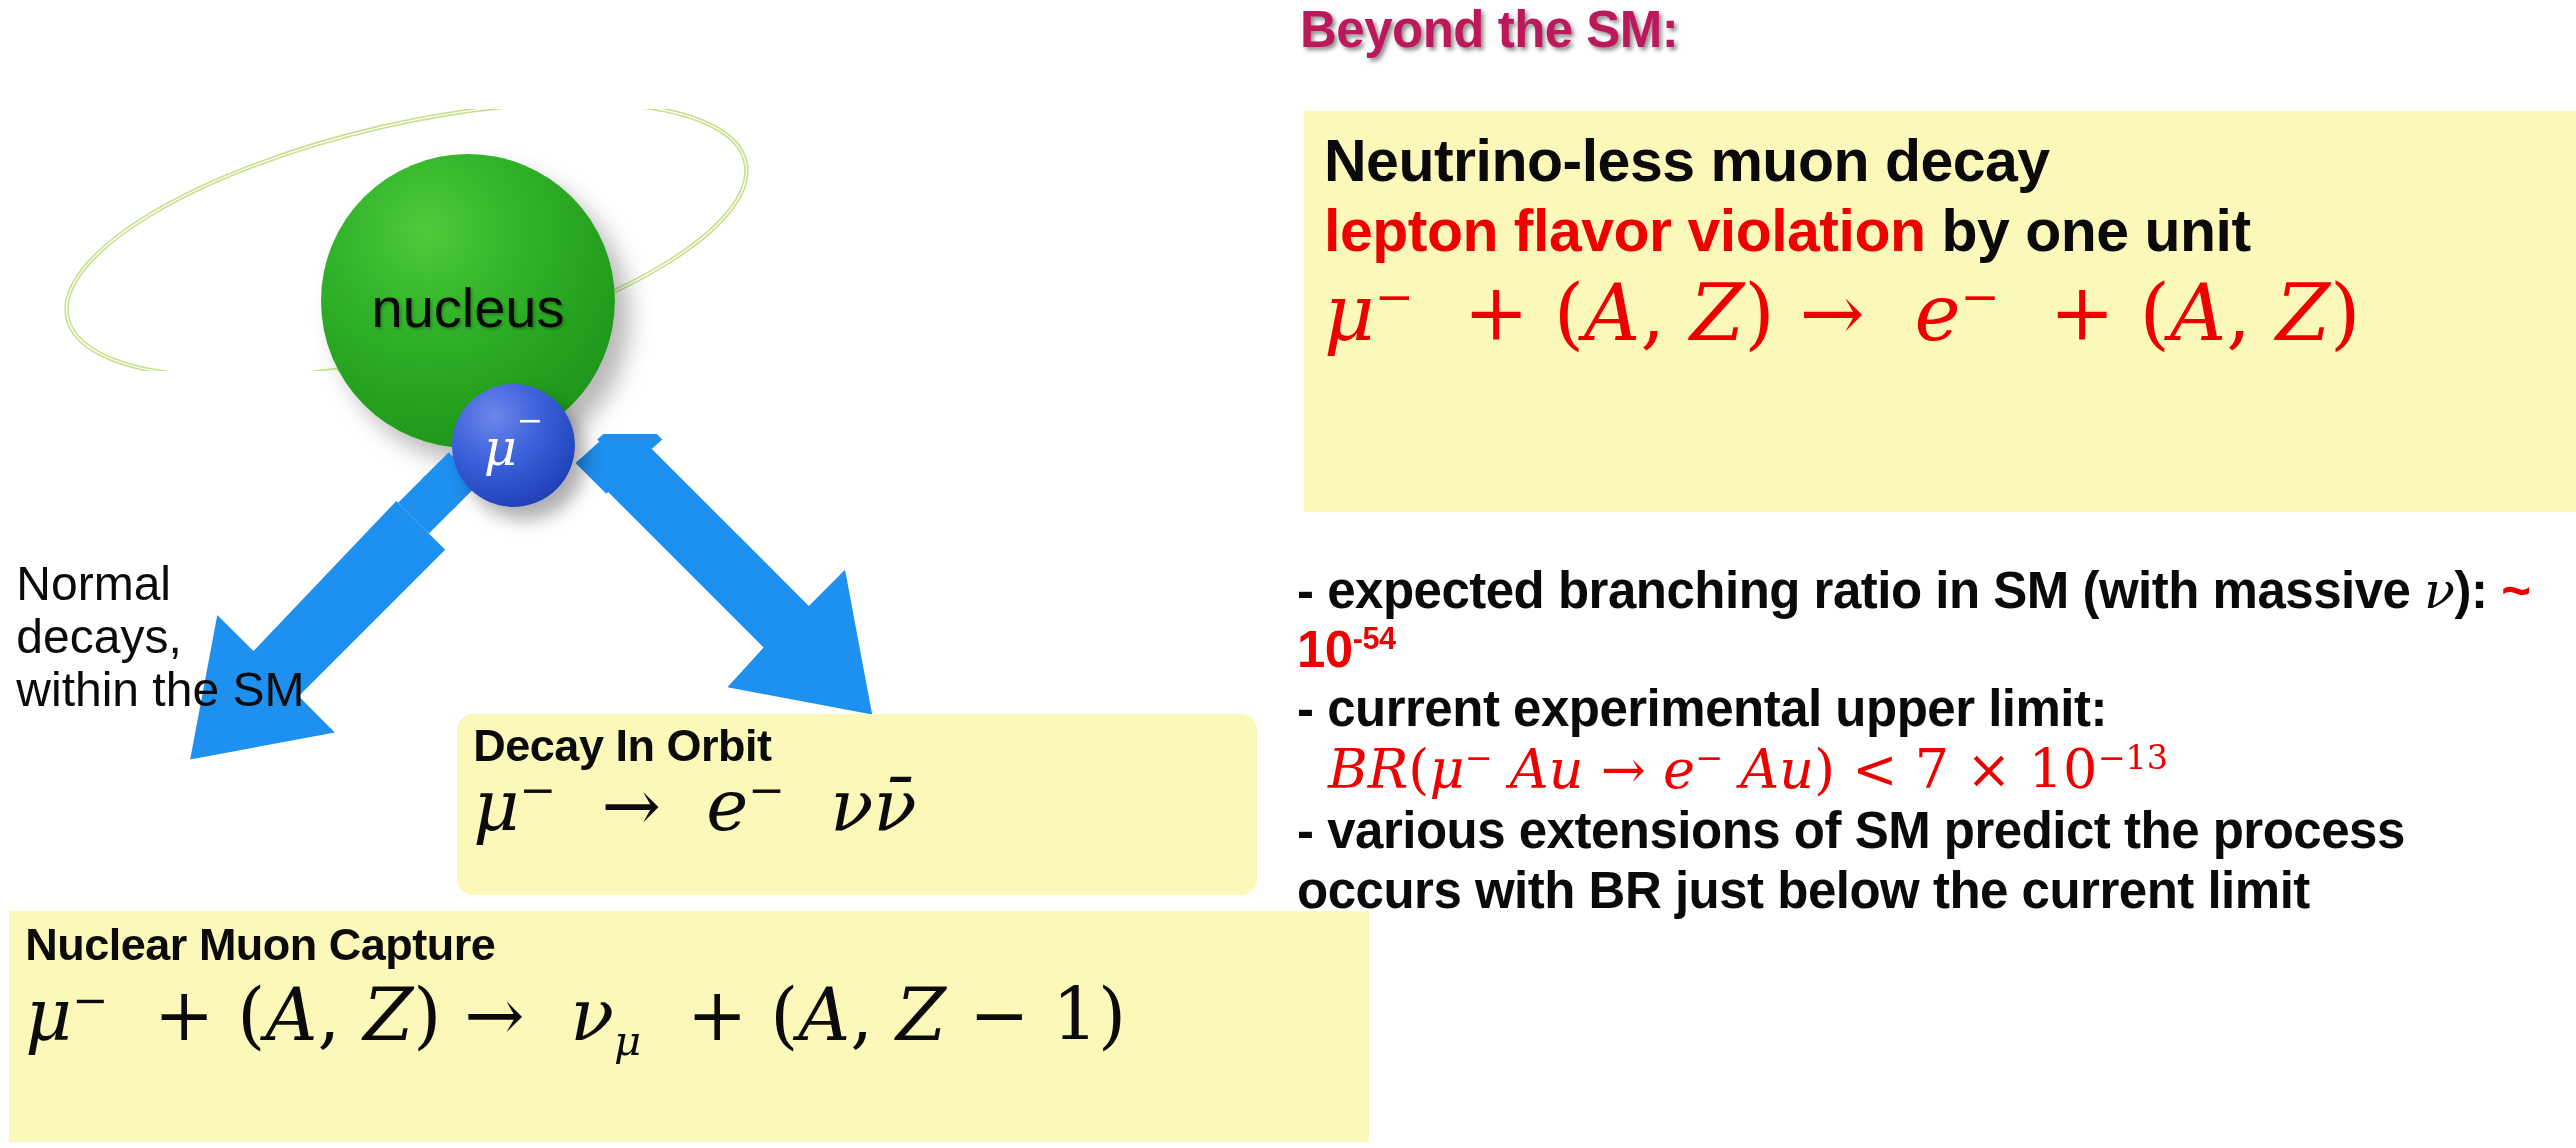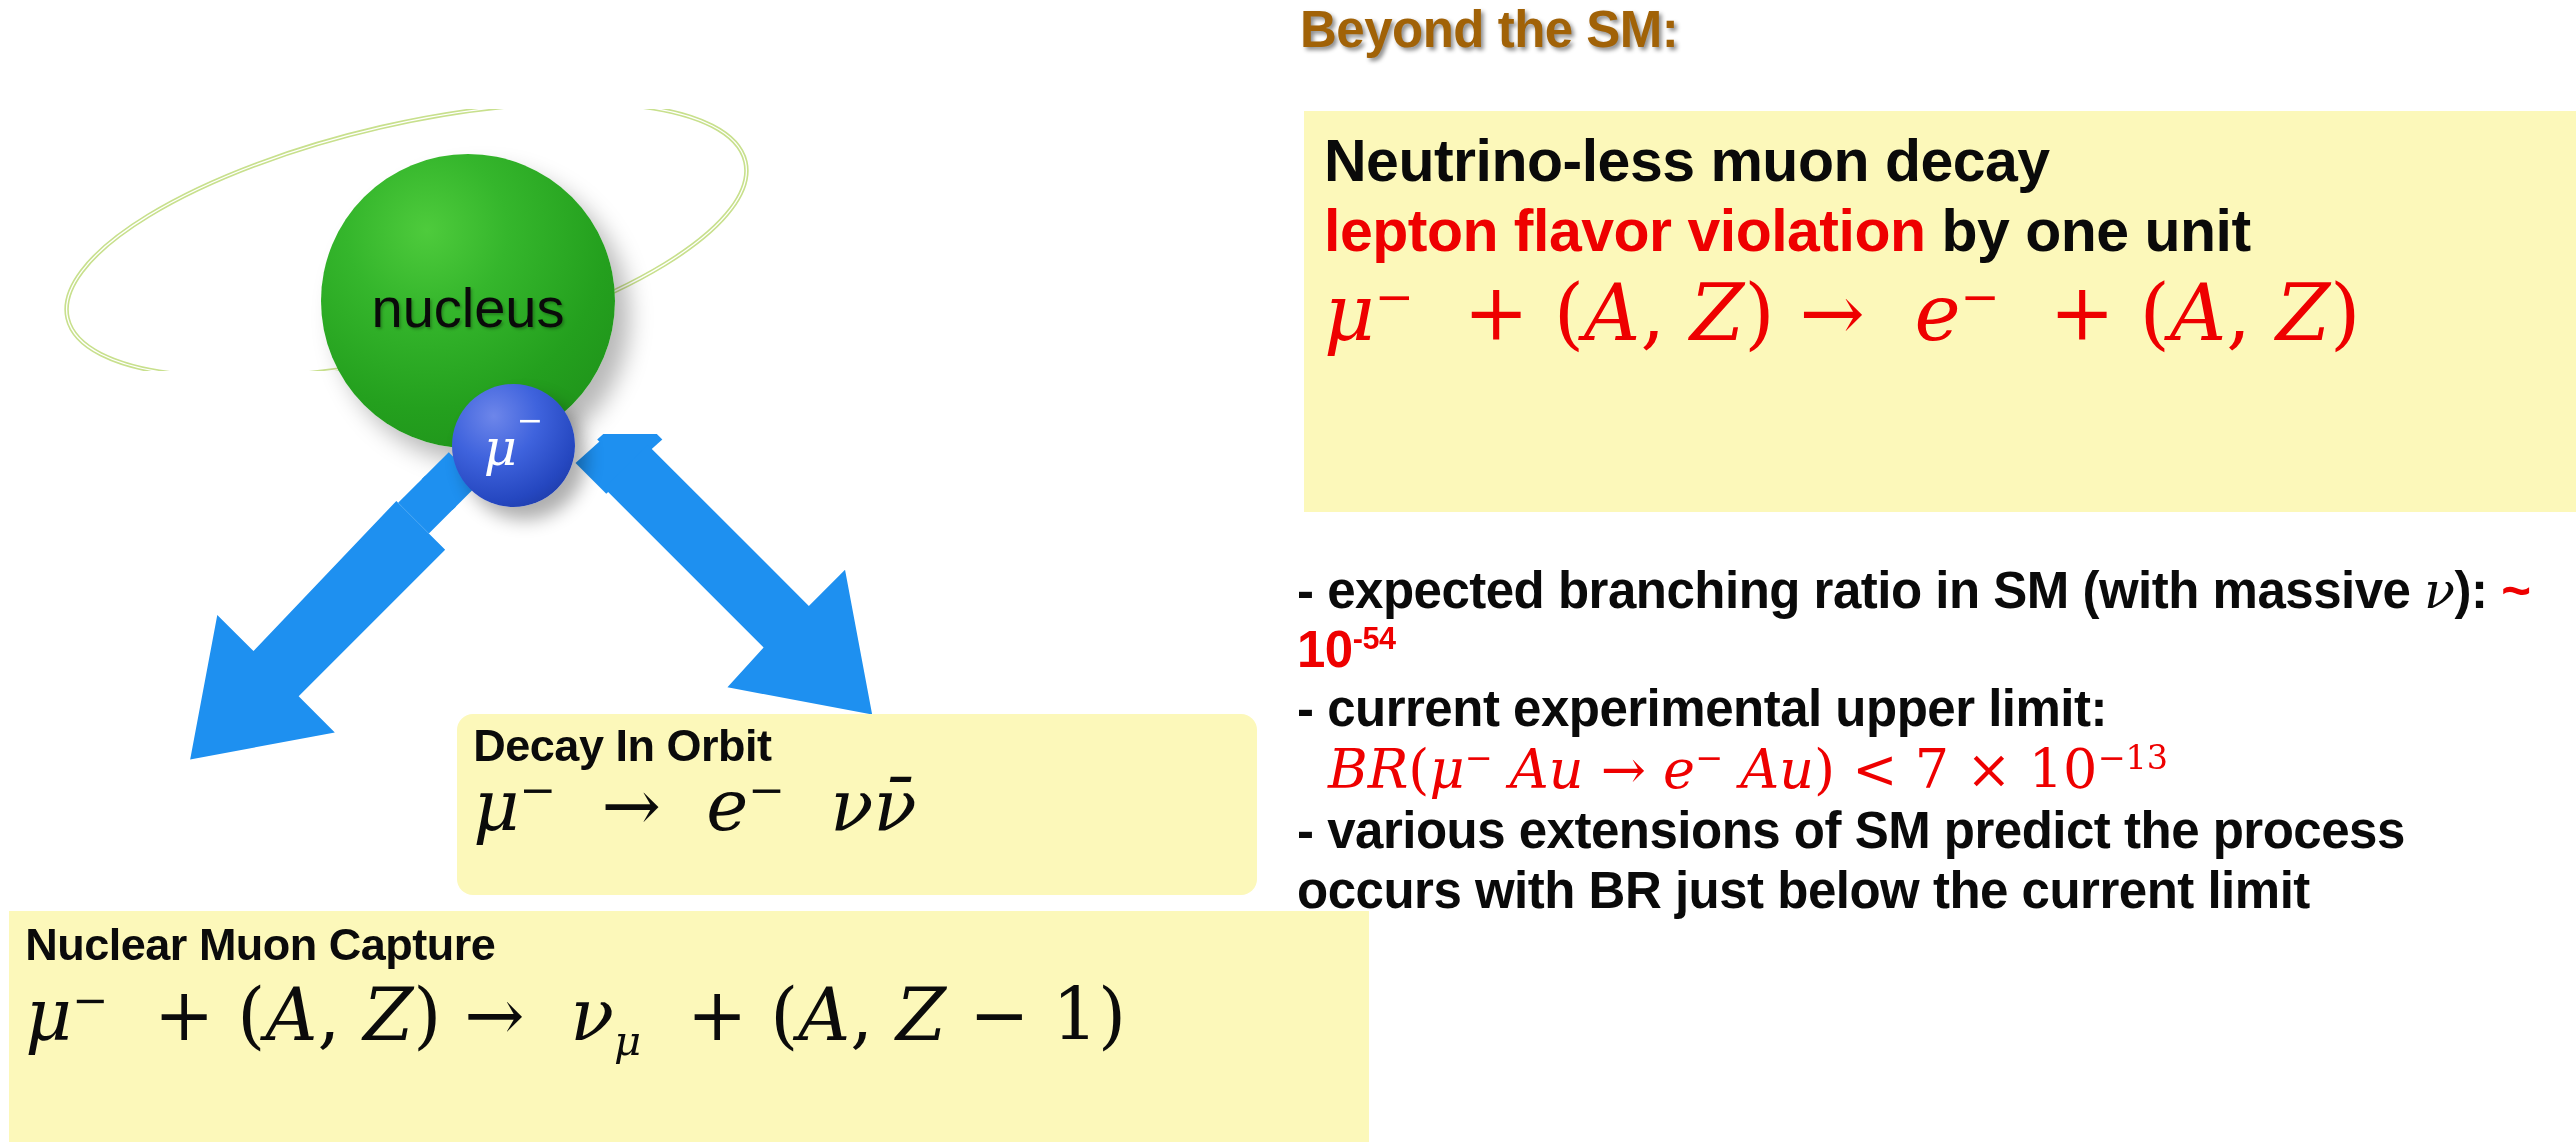--- a/index.html
+++ b/index.html
@@ -129,21 +129,21 @@
     color: #0b0b0b;
     margin-top: 11px;
     line-height: 1.05;
     white-space: nowrap;
   }
 
   
   #beyond-title {
     left: 1300px; top: 3.6px;
     font-size: 51px;
-    color: #a16207;
+    color: #be185d;
     line-height: 1;
   }
   #bsm-box {
     left: 1304px; top: 111px;
     width: 1272px; height: 401px;
     padding: 14.5px 0 0 20px;
     box-sizing: border-box;
   }
   .bsm-line {
     font-size: 59px;
@@ -208,20 +208,23 @@
       <polygon points="40,6 78,-28 112,6 74,40"></polygon>
       <polygon points="16,32 54,-2 88,32 50,66"></polygon>
       <polygon points="48,60 96,12 274,190 314,150 344,310 184,280 224,236"></polygon>
     </g>
   </svg>
 
   <div id="muon" class="abs">
     <span id="muon-label">μ<sup>−</sup></span>
   </div>
 
+  <div id="normal-decays" class="abs">Normal
+decays,
+within the SM</div>
 
   <div id="dio-box" class="abs yellow">
     <div id="dio-title" class="cond">Decay In Orbit</div>
     <div id="dio-eq" class="mathit">
       <span class="mathit">μ</span><span class="mathup" style="font-size:0.62em;vertical-align:super;line-height:0;">−</span>
       <span class="mathup">&nbsp;→&nbsp;</span>
       <span class="mathit">e</span><span class="mathup" style="font-size:0.62em;vertical-align:super;line-height:0;">−</span>
       <span class="mathit">&nbsp;ν</span><span class="mathit">ν̄</span>
     </div>
   </div>

